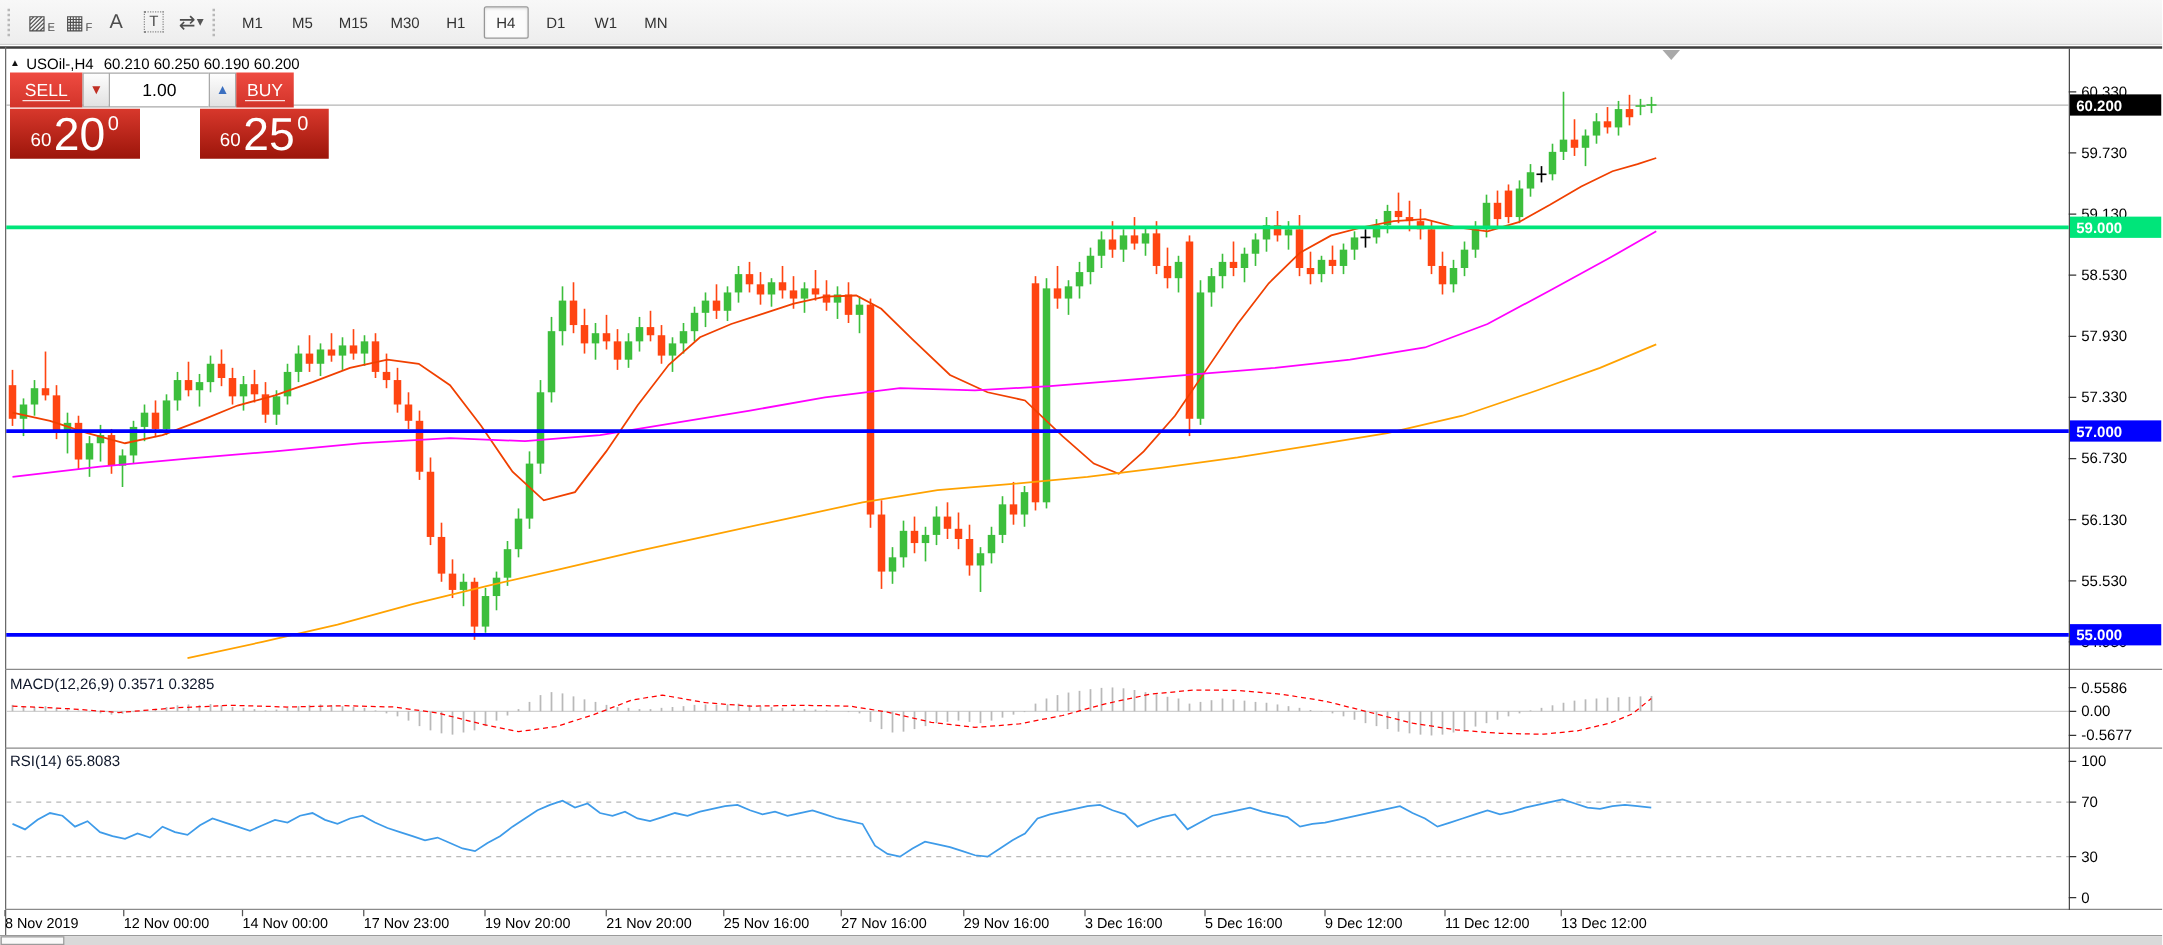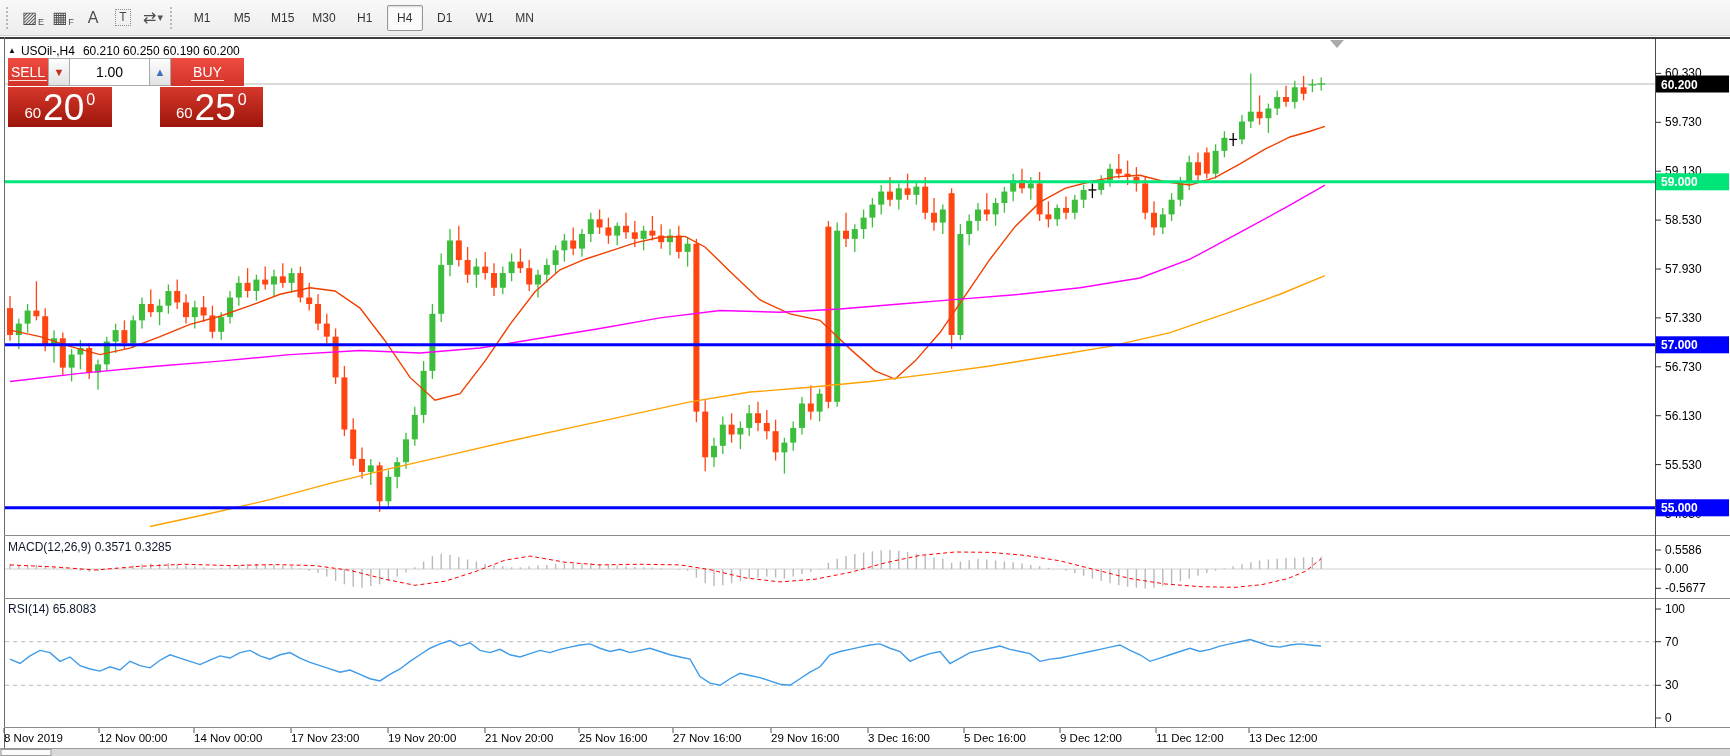--- a/index.html
+++ b/index.html
@@ -20,23 +20,23 @@
           font-size:12px;color:#333;margin:18px 2px;border:1px solid transparent;border-radius:2px;}
   .tf-btn.active{border:1px solid #979797;background:#fbfbfb;box-shadow:inset 0 1px 2px #d9d9d9;}
   
   #cv{position:absolute;left:0;top:0;z-index:1;}
   .chart-title{position:absolute;left:8px;top:44px;font-size:12px;color:#000;z-index:4;}
   .chart-title .tri{font-size:8px;vertical-align:2px;margin-right:5px;color:#111;}
   .chart-title .vals{margin-left:8px;}
   
   .ocp{position:absolute;left:8px;top:58px;width:255px;z-index:4;}
   .ocp-row1{display:flex;height:28px;}
-  .btn-sell,.btn-buy{width:40px;background:linear-gradient(#ef4b41,#d2342a);color:#fff;
+  .btn-sell,.btn-buy{width:58px;background:linear-gradient(#ef4b41,#d2342a);color:#fff;
         display:flex;align-items:center;justify-content:center;font-size:14px;}
-  .btn-buy{width:73px;}
+  .btn-buy{width:46px;}
   .btn-sell span,.btn-buy span{border-bottom:1px solid rgba(255,255,255,.85);padding:0 2px;}
   .spin-btn{width:22px;background:linear-gradient(#fdfdfd,#e2e2e2);border:1px solid #a9a9a9;
         display:flex;align-items:center;justify-content:center;font-size:11px;box-sizing:border-box;}
   .spin-dn{color:#c03024;}
   .spin-up{color:#3a6fc0;}
   .vol-input{width:79px;border:1px solid #a9a9a9;border-left:none;border-right:none;
         text-align:center;font-size:14px;font-family:"Liberation Sans",sans-serif;padding:0;}
   .ocp-row2{display:flex;margin-top:1px;height:40px;gap:44px;}
   .bp{flex:1;background:linear-gradient(#d8382c,#9c150a);color:#fff;display:flex;
       align-items:flex-end;justify-content:center;padding-bottom:3px;}

